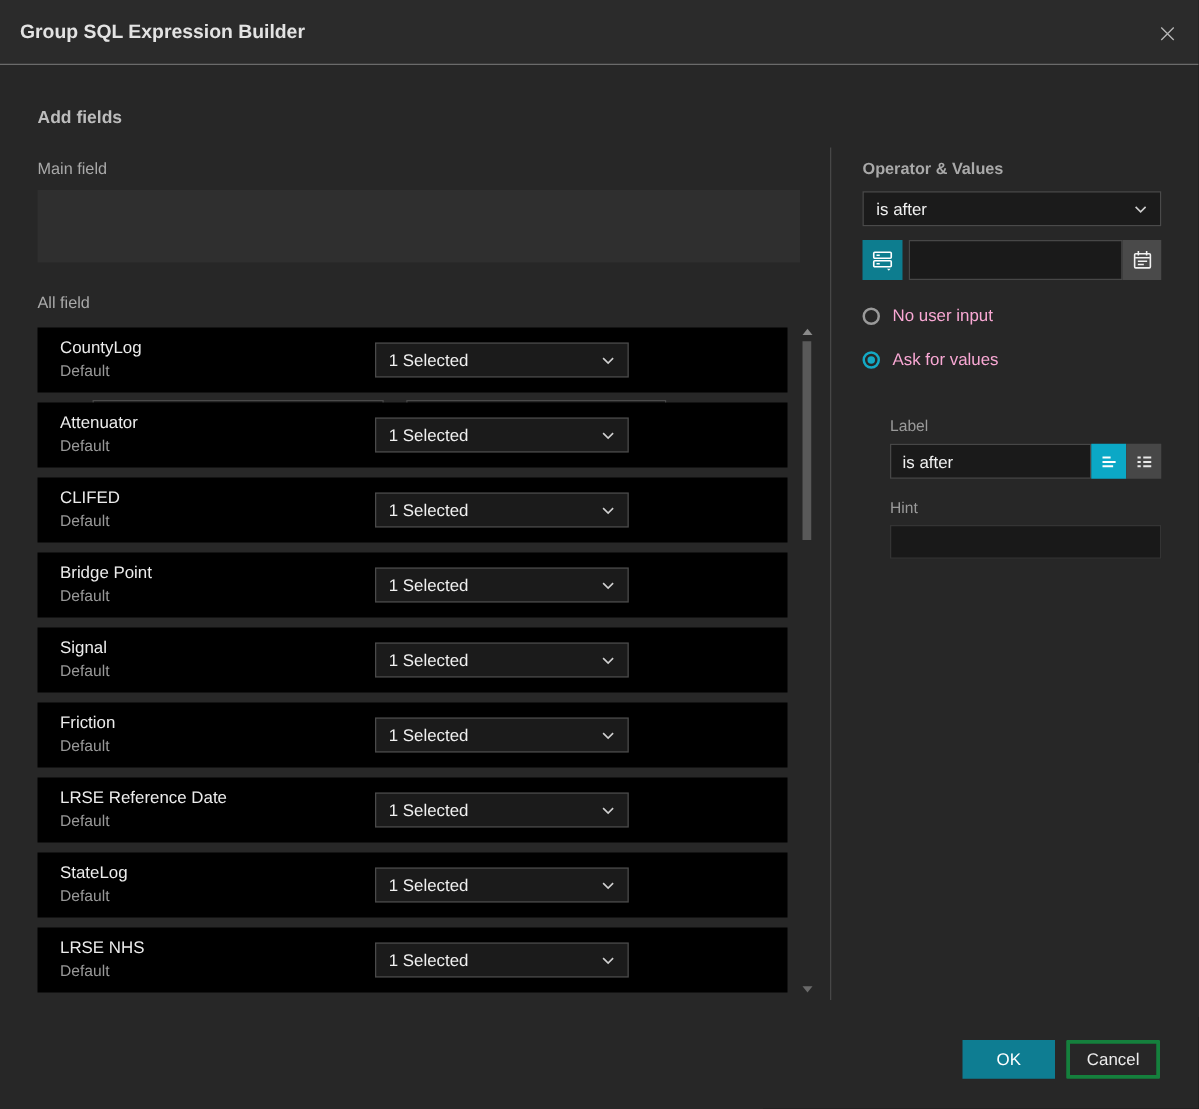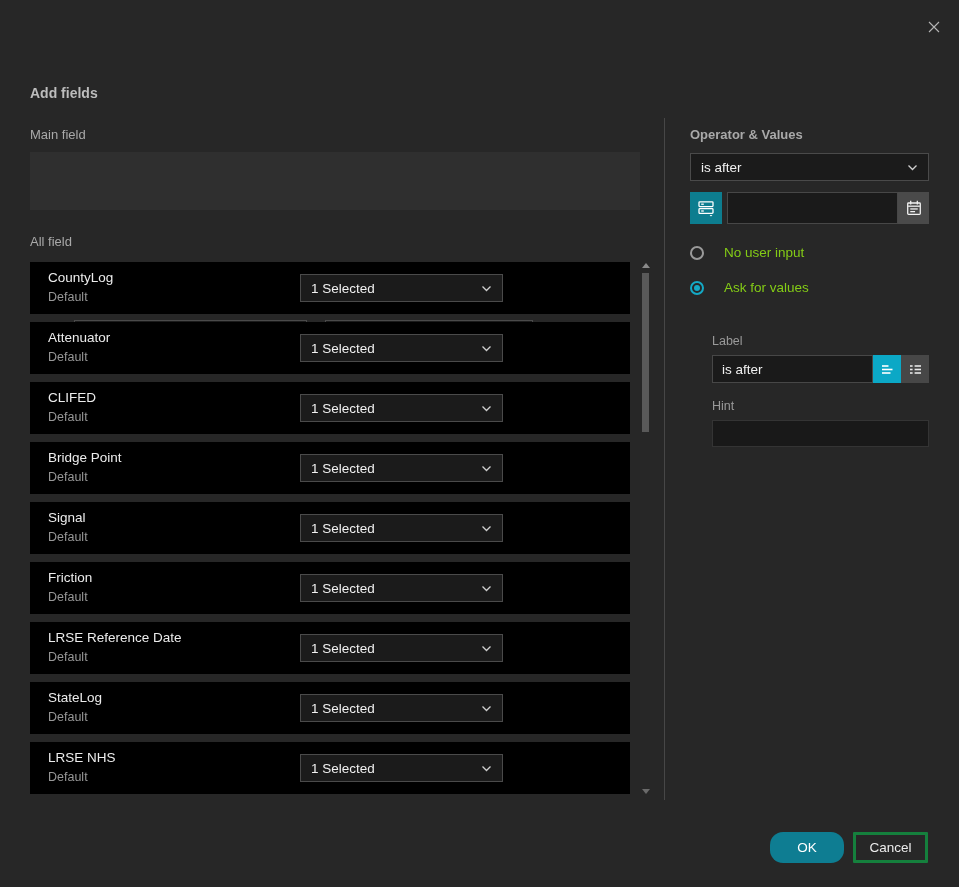--- a/index.html
+++ b/index.html
@@ -58,21 +58,21 @@
   }
   .btn-picker   { left:690px; top:192px; width:32px; height:32px; background:#0d7d8f; }
   .btn-cal      { left:898px; top:192px; width:31px; height:32px; background:#4a4a4a; }
   .inp {
     position:absolute; background:#1a1a1a; border:1px solid #474747;
     color:#f0f0f0; font-size:13.5px; font-family:"Liberation Sans", sans-serif;
     padding:0 9px; outline:none;
   }
   .inp-value { left:727px; top:192px; width:171px; height:32px; }
   .radio-row { position:absolute; left:690px; display:flex; align-items:center; cursor:pointer; }
-  .radio-row .rlabel { margin-left:20px; font-size:13.5px; color:#84cc16; }
+  .radio-row .rlabel { margin-left:10px; font-size:13.5px; color:#f9a8d4; }
   .radio { width:14px; height:14px; border-radius:50%; border:2px solid #9a9a9a; position:relative; flex:0 0 auto; }
   .radio.sel { border-color:#14a9c5; }
   .radio.sel::after {
     content:""; position:absolute; left:2px; top:2px; width:6px; height:6px;
     border-radius:50%; background:#14a9c5;
   }
   .r1 { top:245px; } .r2 { top:280px; }
   .btn-choose {
     position:absolute; left:712px; top:303px; width:217px; height:26px;
     background:#0e7f92; color:#ffffff; border:none; font-size:13.5px;
@@ -81,33 +81,36 @@
   .lbl-label { left:712px; top:334px; font-size:12.5px; color:#9a9a9a; }
   .inp-label { left:712px; top:355px; width:161px; height:28px; }
   .btn-align { left:873px; top:355px; width:28px; height:28px; background:#0ba8c6; }
   .btn-list  { left:901px; top:355px; width:28px; height:28px; background:#474747; }
   .lbl-hint  { left:712px; top:399px; font-size:12.5px; color:#9a9a9a; }
   .inp-hint  { left:712px; top:420px; width:217px; height:27px; background:#191919; border:1px solid #343434; }
   
   .btn-ok {
     position:absolute; left:770px; top:832px; width:74px; height:31px;
     background:#0e7d92; color:#ffffff; border:none; font-size:13.5px;
-    font-family:"Liberation Sans", sans-serif; cursor:pointer; border-radius:13px;
+    font-family:"Liberation Sans", sans-serif; cursor:pointer; border-radius:0;
   }
   .btn-cancel {
     position:absolute; left:853px; top:832px; width:75px; height:31px;
     background:transparent; color:#ececec; border:3px solid #15803d;
     font-size:13.5px; font-family:"Liberation Sans", sans-serif; cursor:pointer; border-radius:1px;
   }
 </style>
 </head>
 <body>
 
 <div class="dialog">
 
+  <div class="titlebar">
+    <span class="title">Group SQL Expression Builder</span>
+  </div>
   <span class="close-btn">
     <svg width="16" height="16" viewBox="0 0 16 16">
         <path d="M3 3 L13 13 M13 3 L3 13" stroke="#b5b5b5" stroke-width="1.1" fill="none"></path>
       </svg>
   </span>
 
   <div class="h-add">Add fields</div>
   <div class="lbl lbl-main">Main field</div>
 
   <div class="main-panel">

